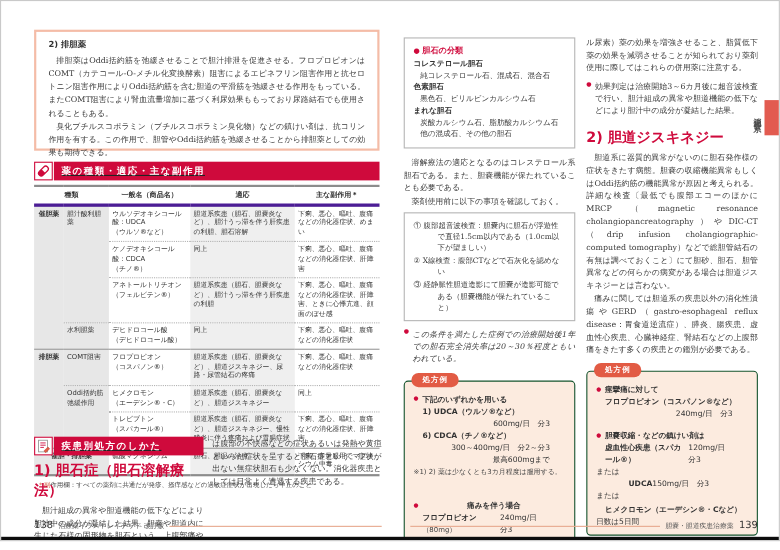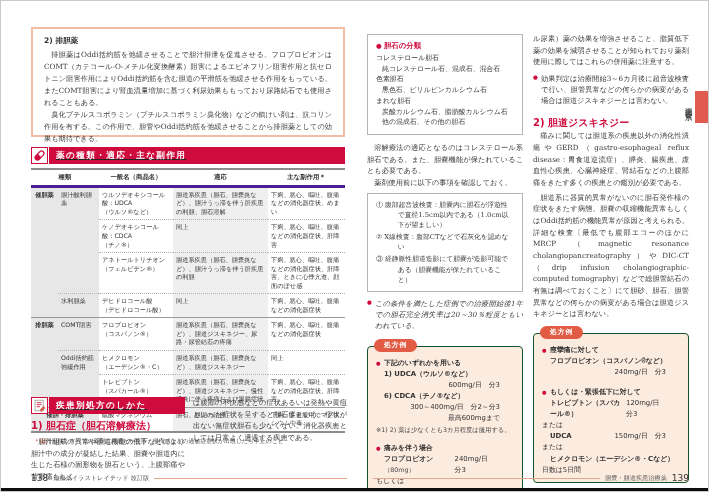--- a/index.html
+++ b/index.html
@@ -32,27 +32,27 @@
   table.drugs td { vertical-align:top; padding:3px 3px; border-bottom:1px dotted #b3b3b3; color:#333; }
   td.kind { background:#e7e7e7; font-weight:bold; text-align:center; vertical-align:middle; }
   td.sub  { background:#e7e7e7; vertical-align:middle; }
   td.ind  { background:#efefef; }
   tr.gsep td { border-top:1px solid #9a9a9a; }
   tr.last td { border-bottom:2px solid #8c8c8c; }
   .tbl-fn { font-size:5.9px; color:#4a4a4a; }
   .fn::first-letter { color:#d14a2e; }
 
   
-  .red-h { color:#cf0a3c; font-weight:bold; font-size:10px; }
+  .red-h { color:#cf0a3c; font-weight:bold; font-size:13px; }
 
   
   .gray-box { border:1px solid #b5b5b5; background:#fff; padding:6px 8px; }
   .cls-title { color:#cf0a3c; font-weight:bold; font-size:7.4px; margin-bottom:2px; }
   .cls-title::before { content:"● "; font-size:6.5px; }
-  .cls-g { font-size:6.9px; font-weight:normal; color:#333; line-height:1.55; }
+  .cls-g { font-size:6.9px; font-weight:bold; color:#333; line-height:1.55; }
   .cls-i { font-size:6.9px; color:#3a3a3a; line-height:1.55; padding-left:6px; }
   .chk { font-size:6.8px; line-height:1.5; color:#3a3a3a; }
   .chk + .chk { margin-top:2px; }
   .hang { padding-left:3.2em; text-indent:-3.2em; }
 
   .note-bullet { font-size:7.2px; line-height:1.55; color:#3a3a3a;
       padding-left:8px; position:relative; }
   .note-bullet::before { content:"●"; color:#cf0a3c; position:absolute; left:0; top:0; font-size:5.5px; }
 
   
@@ -234,53 +234,53 @@
     <div style="position:relative; margin-top:14px;">
       <span class="rxtab">処方例</span>
       <div class="rxbox">
         <div class="rx-line rx-b">下記のいずれかを用いる</div>
         <div class="rx-line rx-name" style="padding-left:8px;">1) UDCA（ウルソ®など）</div>
         <div class="rx-line rx-right">600mg/日　分3</div>
         <div class="rx-line rx-name" style="padding-left:8px;">6) CDCA（チノ®など）</div>
         <div class="rx-line rx-right">300～400mg/日　分2～分3</div>
         <div class="rx-line rx-right">最高600mgまで</div>
         <div class="rx-line rx-note">※1) 2) 薬は少なくとも3カ月程度は服用する。</div>
-        <div class="rx-line rx-b" style="margin-top:8px;">痛みを伴う場合</div>
+        <div class="rx-line rx-b" style="margin-top:20px;text-align:center;">痛みを伴う場合</div>
         <div class="rx-line rx-row" style="padding-left:8px;">
           <span><span class="rx-name">フロプロピオン</span><span class="rx-note">（80mg）</span></span>
           <span>240mg/日　分3</span>
         </div>
         <div class="rx-line">もしくは</div>
         <div class="rx-line rx-name">ブチルスコポラミン臭化物（ブスコパン®など）</div>
 
       </div>
     </div>
 
   </div>
 
   <div class="abs" style="left:532px; top:32px; width:156px;">
     <p class="serif jp body-p">ル尿素）薬の効果を増強させること、脂質低下薬の効果を減弱させることが知られており薬剤使用に際してはこれらの併用薬に注意する。</p>
-    <p class="serif jp note-bullet" style="margin-top:5px;">効果判定は治療開始3～6カ月後に超音波検査で行い、胆管異常などの何らかの病変がある場合は胆道ジスキネジーとは言わない。</p>
+    <p class="serif jp note-bullet" style="margin-top:5px;">効果判定は治療開始3～6カ月後に超音波検査で行い、胆汁組成の異常や胆道機能の低下などにより胆汁中の成分が凝結した結果。</p>
     <div class="red-h" style="margin-top:10px;">2) 胆道ジスキネジー</div>
+    <p class="serif jp body-p indent" style="margin-top:3px;">胆道系に器質的異常がないのに胆石発作様の症状をきたす病態。胆嚢の収縮機能異常もしくはOddi括約筋の機能異常が原因と考えられる。詳細な検査〔最低でも腹部エコーのほかにMRCP（magnetic resonance cholangiopancreatography）やDIC-CT（drip infusion cholangiographic-computed tomography）などで総胆管結石の有無は調べておくこと〕にて胆砂、胆石、胆管異常などの何らかの病変がある場合は胆道ジスキネジーとは言わない。</p>
     <p class="serif jp body-p indent">痛みに関しては胆道系の疾患以外の消化性潰瘍やGERD（gastro-esophageal reflux disease：胃食道逆流症）、膵炎、腸疾患、虚血性心疾患、心臓神経症、腎結石などの上腹部痛をきたす多くの疾患との鑑別が必要である。</p>
-    <p class="serif jp body-p indent" style="margin-top:3px;">胆道系に器質的異常がないのに胆石発作様の症状をきたす病態。胆嚢の収縮機能異常もしくはOddi括約筋の機能異常が原因と考えられる。詳細な検査〔最低でも腹部エコーのほかにMRCP（magnetic resonance cholangiopancreatography）やDIC-CT（drip infusion cholangiographic-computed tomography）などで総胆管結石の有無は調べておくこと〕にて胆砂、胆石、胆管異常などの何らかの病変がある場合は胆道ジスキネジーとは言わない。</p>
 
     <div style="position:relative; margin-top:13px;">
       <span class="rxtab">処方例</span>
       <div class="rxbox">
         <div class="rx-line rx-b">痙攣痛に対して</div>
-        <div class="rx-line rx-name" style="padding-left:8px;font-family:Liberation Mono, monospace;">フロプロピオン（コスパノン®など）</div>
+        <div class="rx-line rx-name" style="padding-left:8px;">フロプロピオン（コスパノン®など）</div>
         <div class="rx-line rx-right">240mg/日　分3</div>
-        <div class="rx-line rx-b" style="margin-top:8px;">もしくは・緊張低下に対して</div>
+        <div class="rx-line rx-b" style="margin-top:8px;">胆嚢収縮・などの鎮けい剤は</div>
         <div class="rx-line rx-row" style="padding-left:8px;">
-          <span class="rx-name">トレピブトン（スパカール®）</span>
+          <span class="rx-name">虚血性心疾患（スパカール®）</span>
           <span>120mg/日　分3</span>
         </div>
         <div class="rx-line">または</div>
-        <div class="rx-line rx-row" style="padding-left:8px;">
+        <div class="rx-line rx-row" style="padding-left:8px;justify-content:center;">
           <span class="rx-name">UDCA</span>
           <span>150mg/日　分3</span>
         </div>
         <div class="rx-line">または</div>
         <div class="rx-line rx-name" style="padding-left:8px;">ヒメクロモン（エーデシン®・Cなど）</div>
         <div class="rx-line">日数は5日間</div>
       </div>
     </div>
 
   </div>

